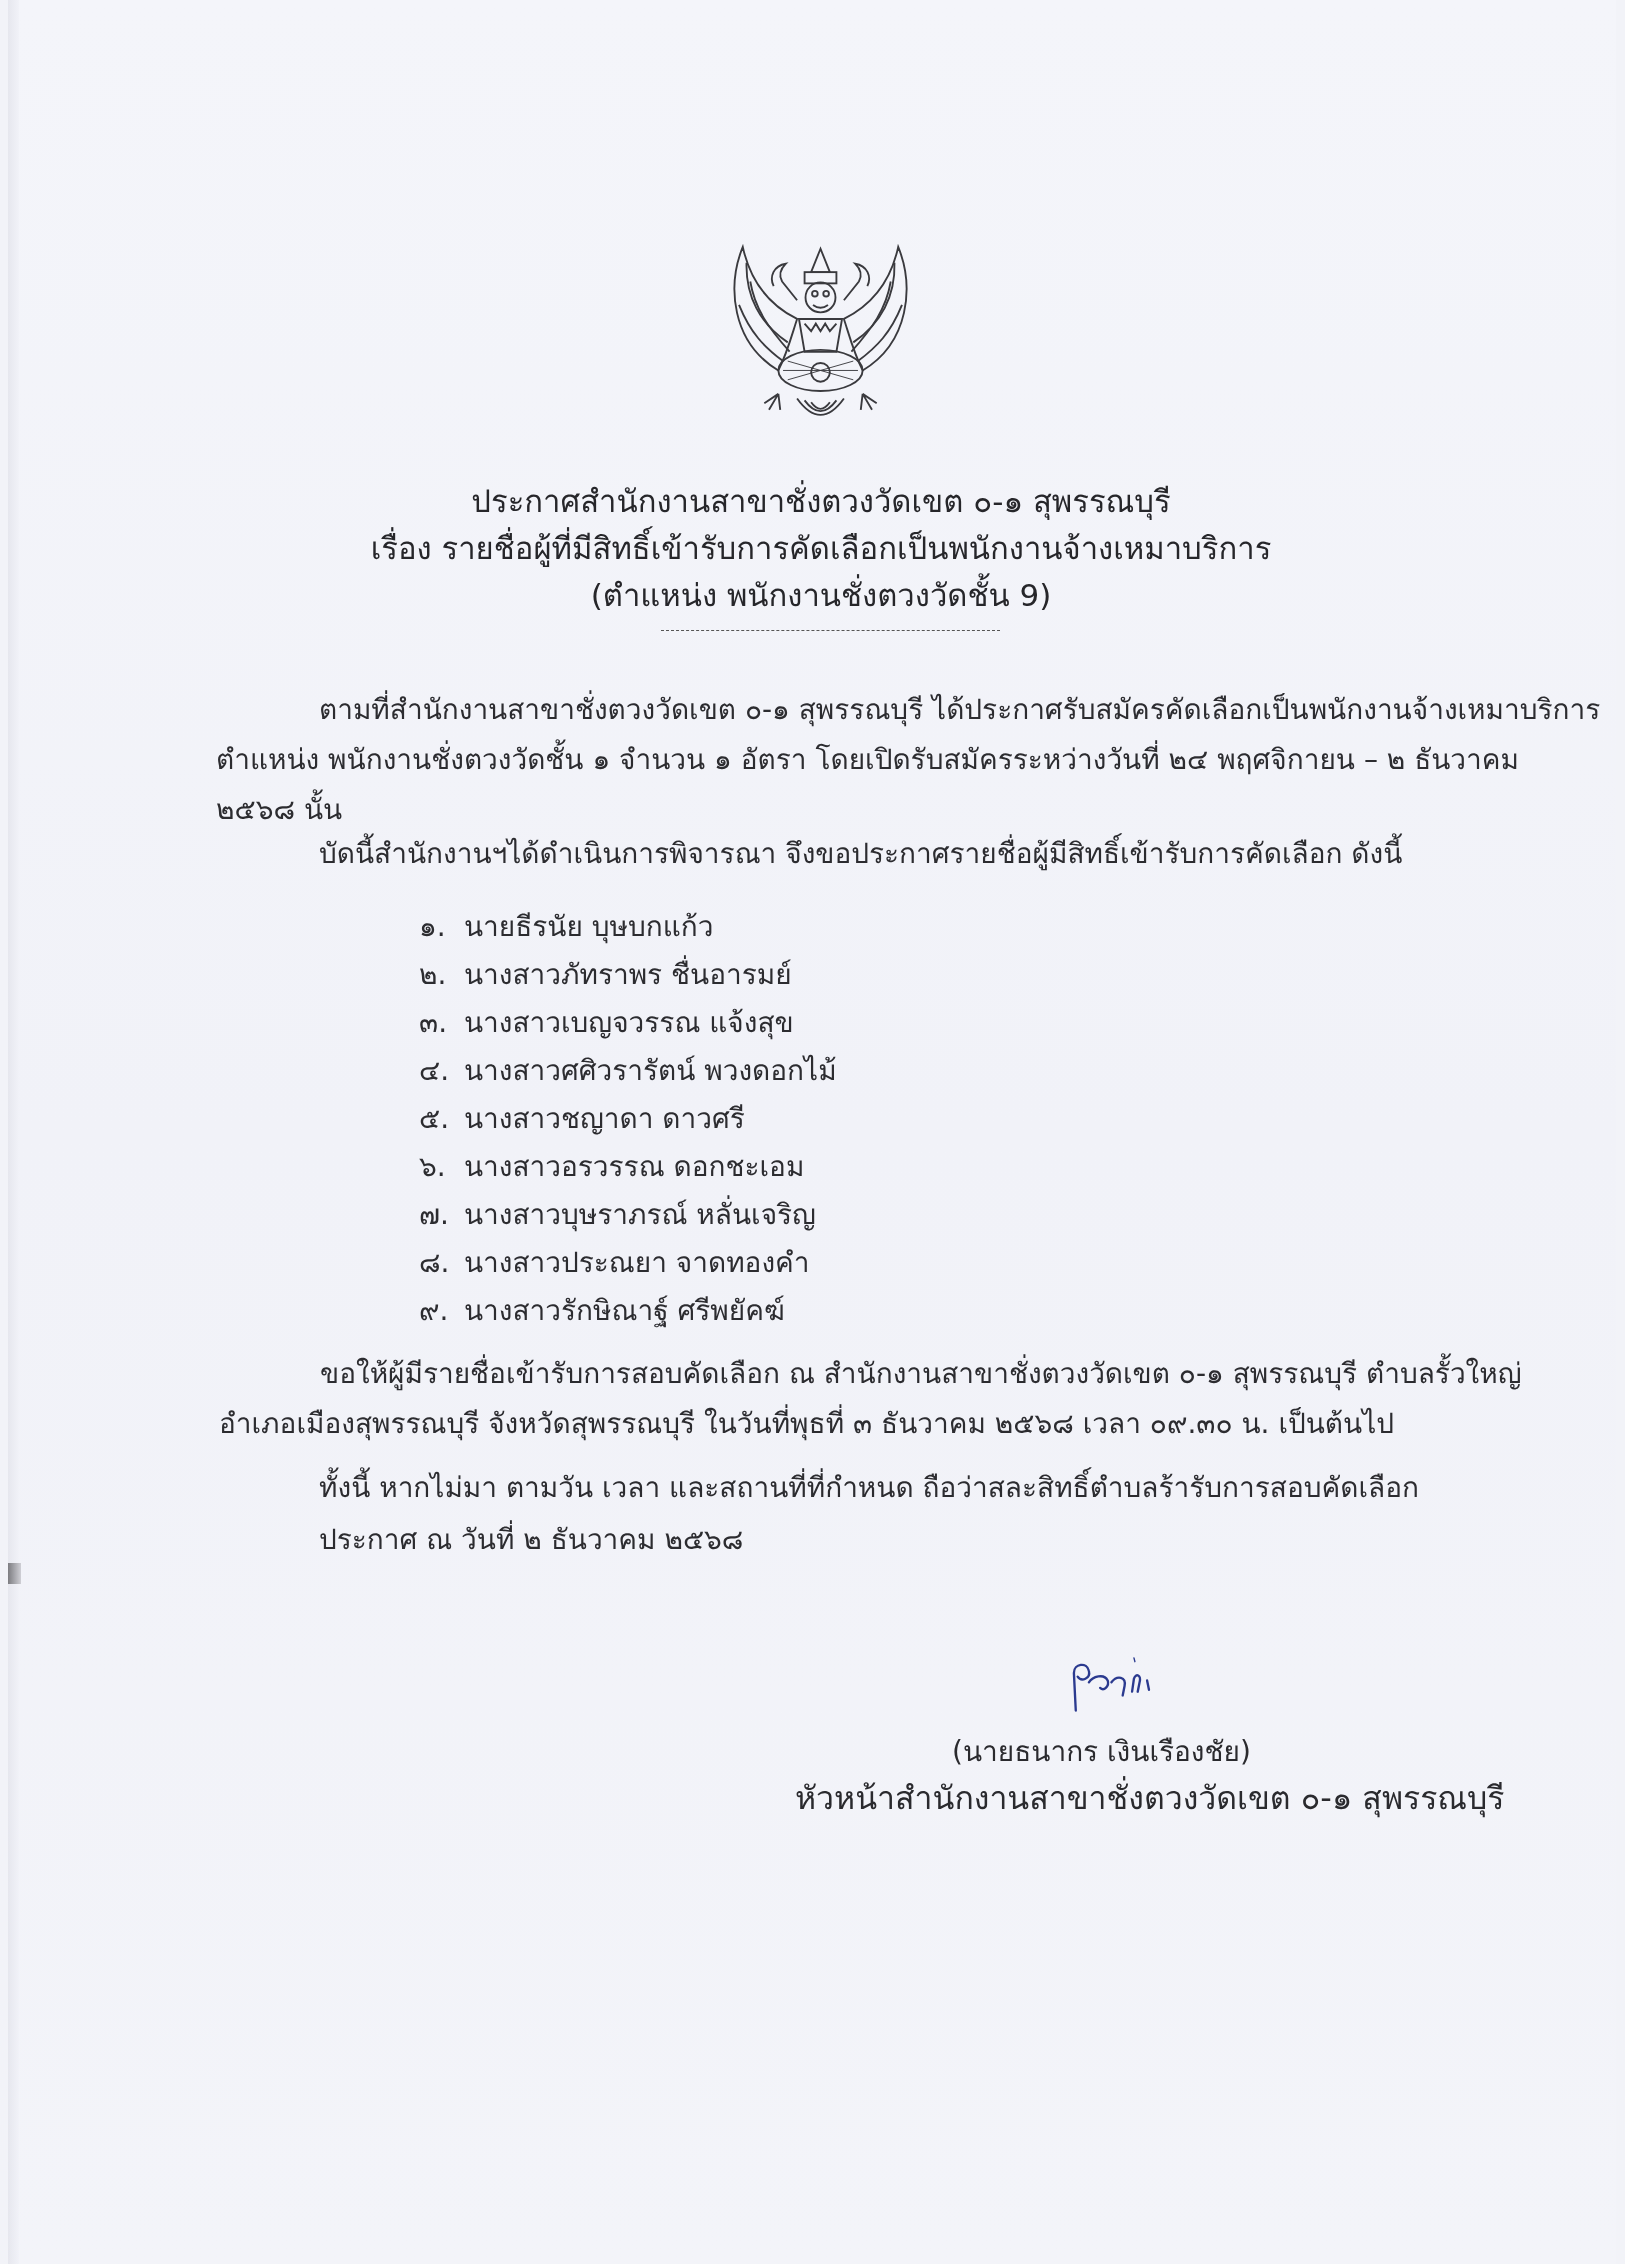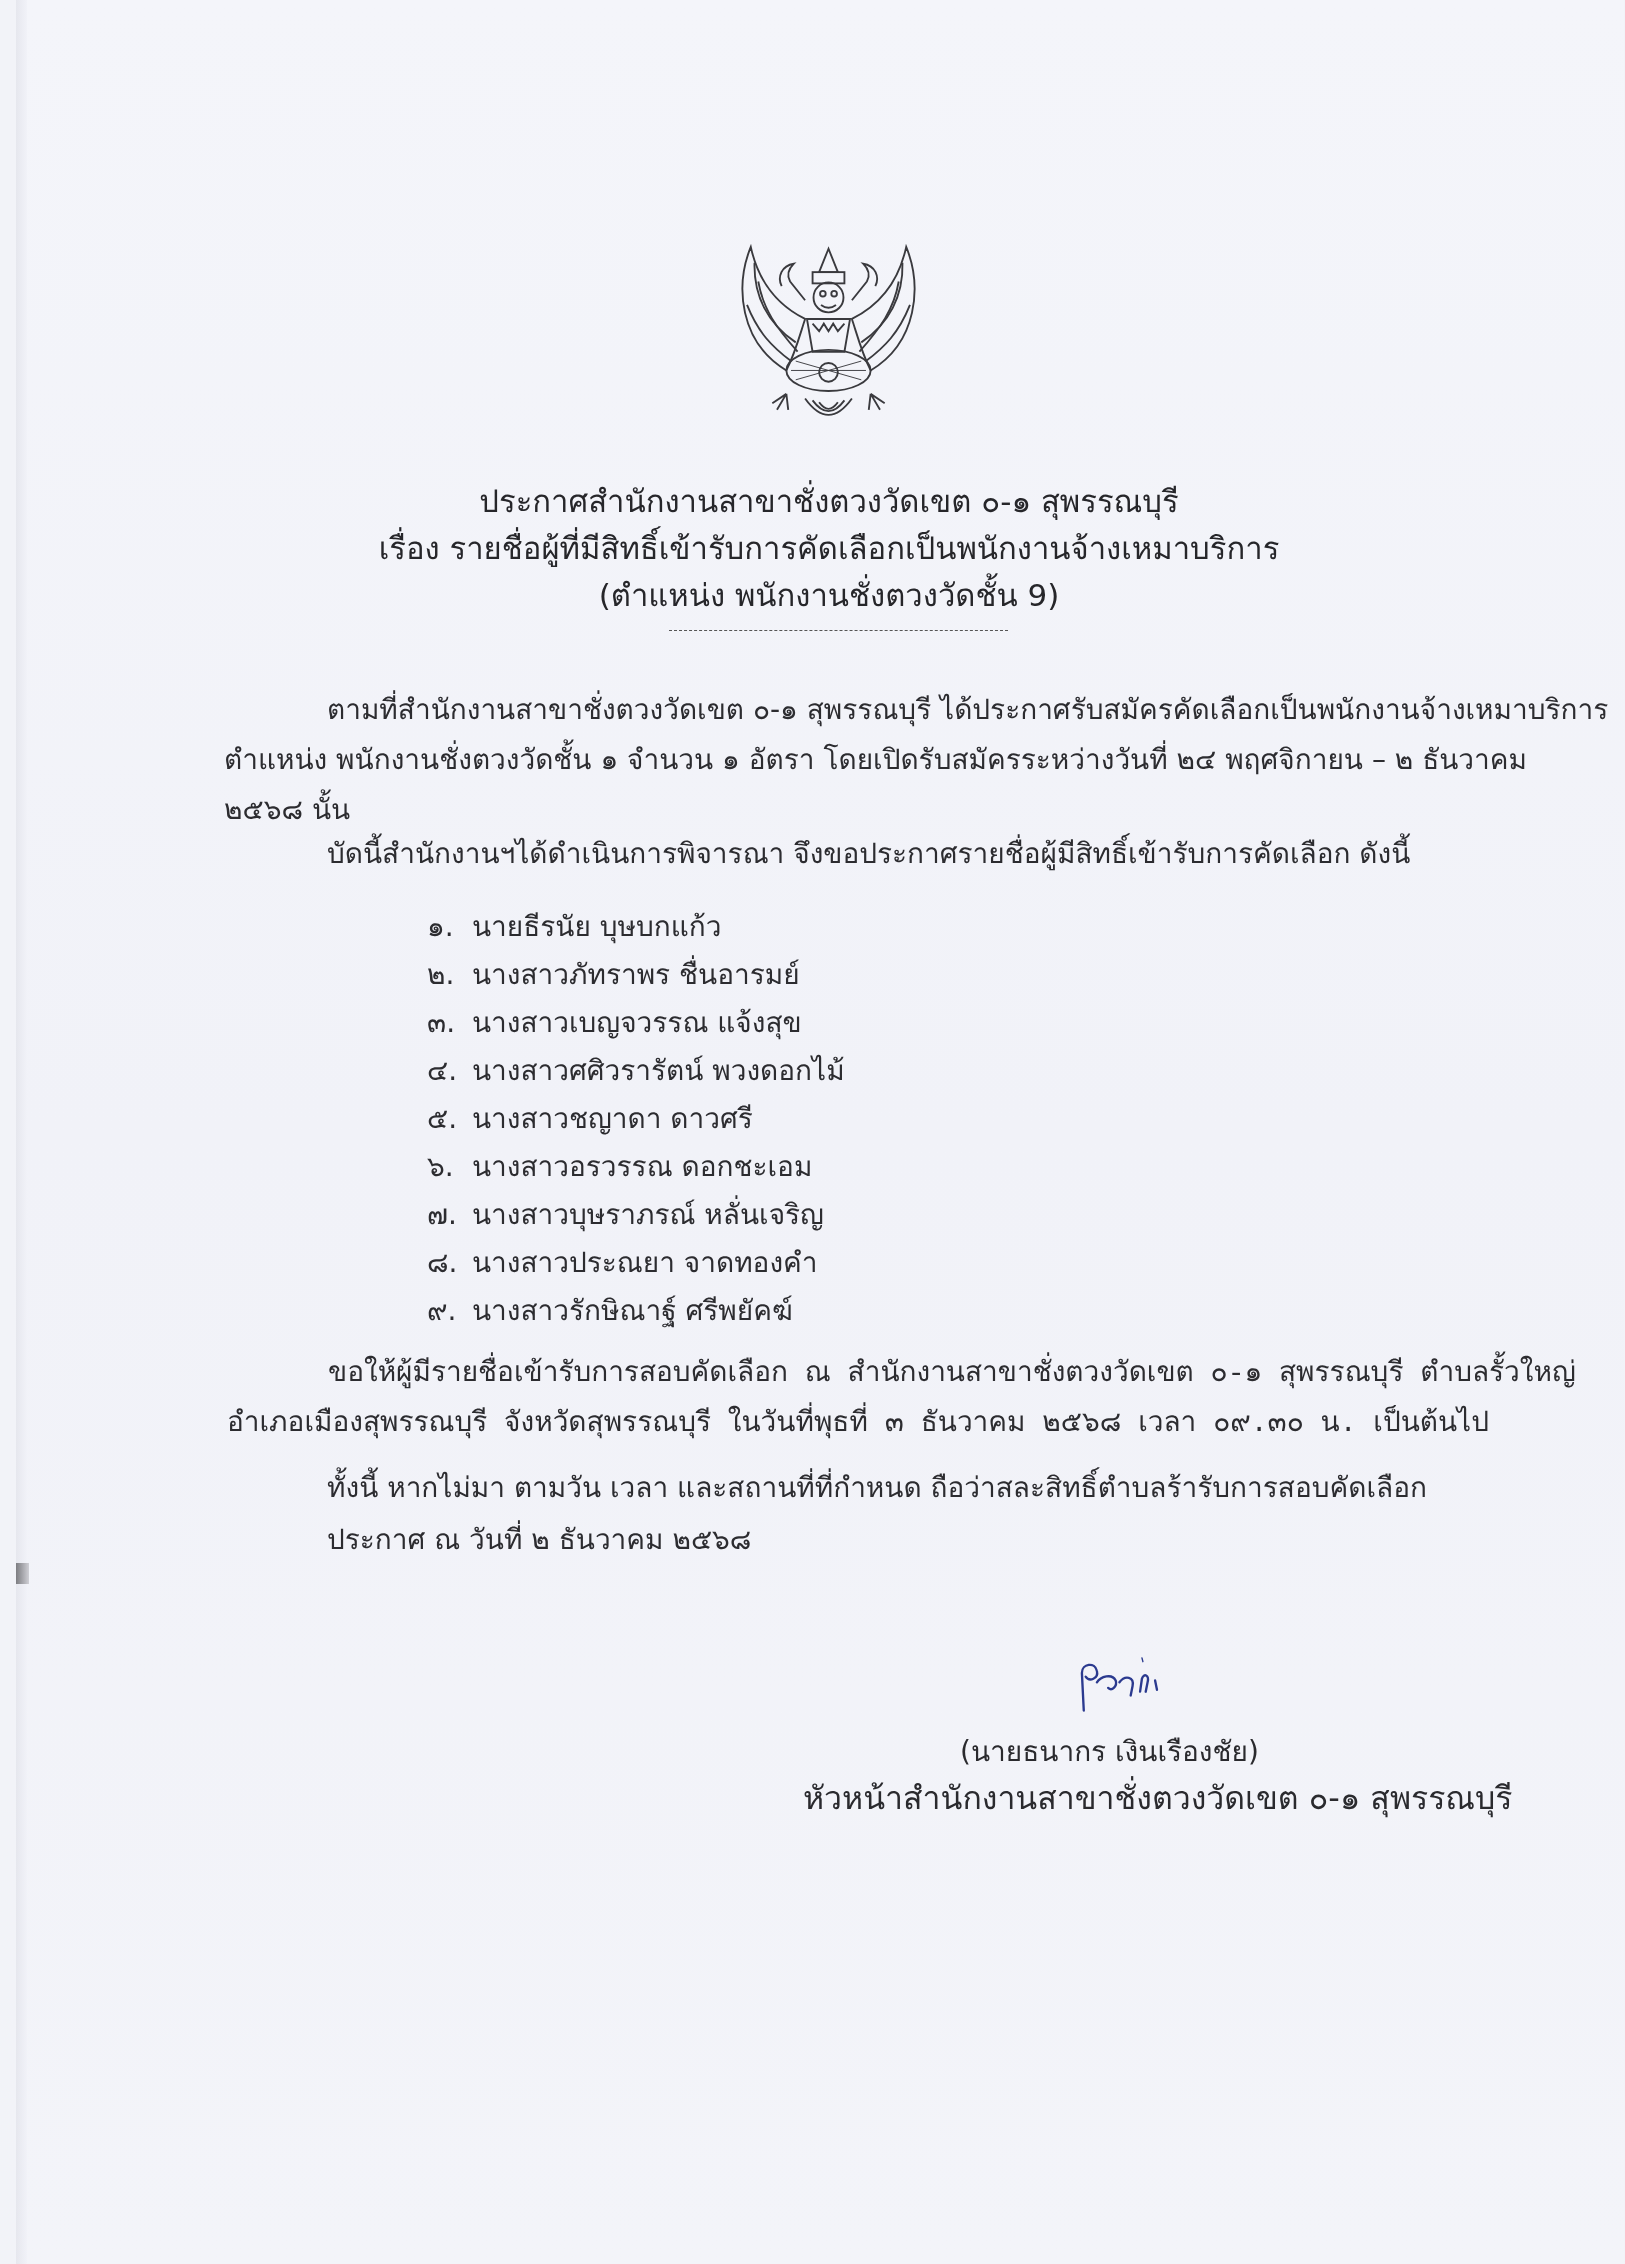--- a/index.html
+++ b/index.html
@@ -7,21 +7,21 @@
       width: 1626px;
       height: 2265px;
       background: #f2f3f8;
       position: relative;
       overflow: hidden;
       font-family: "DejaVu Sans", "Liberation Sans", sans-serif;
       color: #2a2a2e;
     }
     .page {
       position: absolute;
-      left: 16px; top: 0;
+      left: 8px; top: 0;
       width: 1608px; height: 2265px;
       background: linear-gradient(180deg, #f4f5fa 0%, #f1f2f8 50%, #f3f4f9 100%);
     }
     .left-edge {
       position: absolute;
       left: 0; top: 0;
       width: 11.2px; height: 2265px;
       background: linear-gradient(90deg, #e6e7ee, #f1f2f8);
     }
     .scan-mark {
@@ -67,21 +67,21 @@
       position: absolute;
       left: 403px; top: 895px;
       font-size: 28px;
       line-height: 48px;
       margin: 8px; padding: 0;
       list-style: none;
       color: #2c2c30;
     }
     .list li { white-space: nowrap; }
     .list .num { display: inline-block; min-width: 36px; }
-    .p3 { left: 211px; top: 1349px; font-family: Liberation Mono, monospace; }
+    .p3 { left: 211px; top: 1349px; }
     .p3 .indent { padding-left: 101px; }
     .p4 { left: 311px; top: 1462px; line-height: 52px; }
     .signature {
       position: absolute;
       left: 1049px; top: 1654px;
       width: 122px; height: 66px;
     }
     .signer-name {
       position: absolute;
       left: 944px; top: 1733px;

